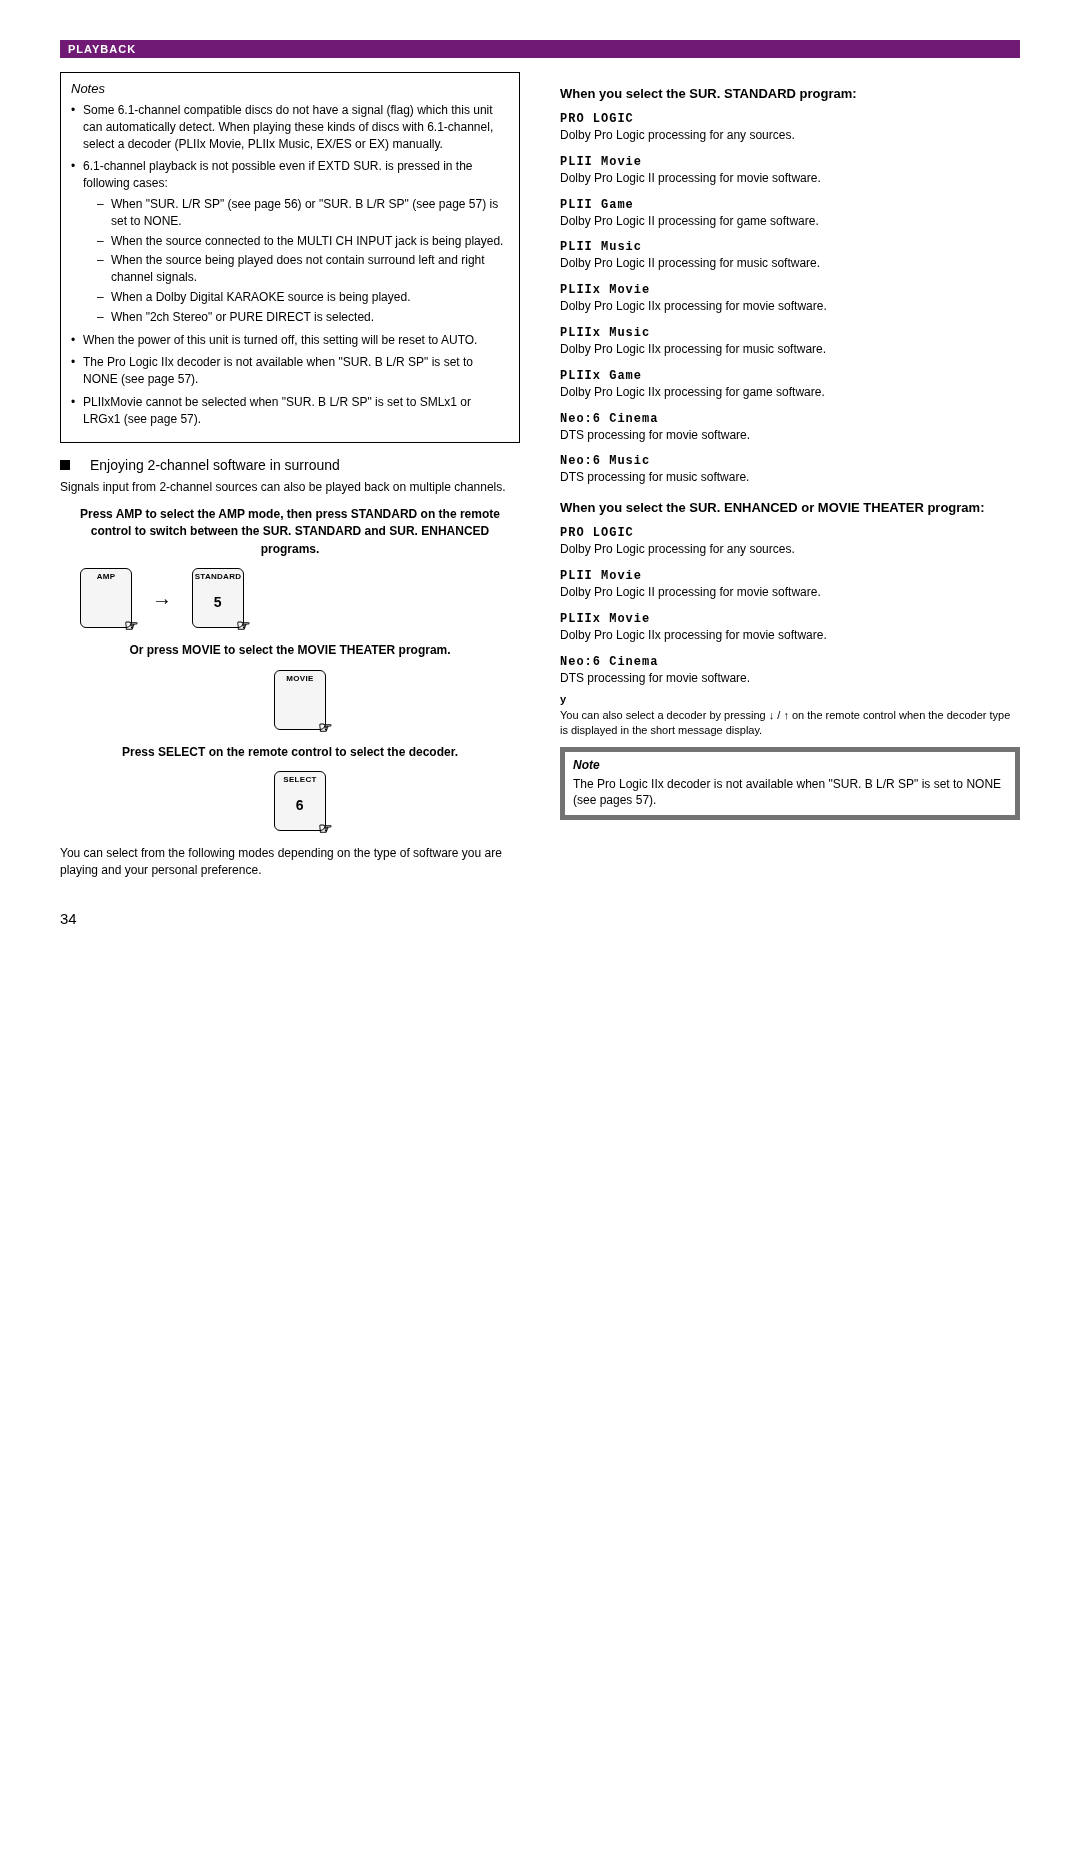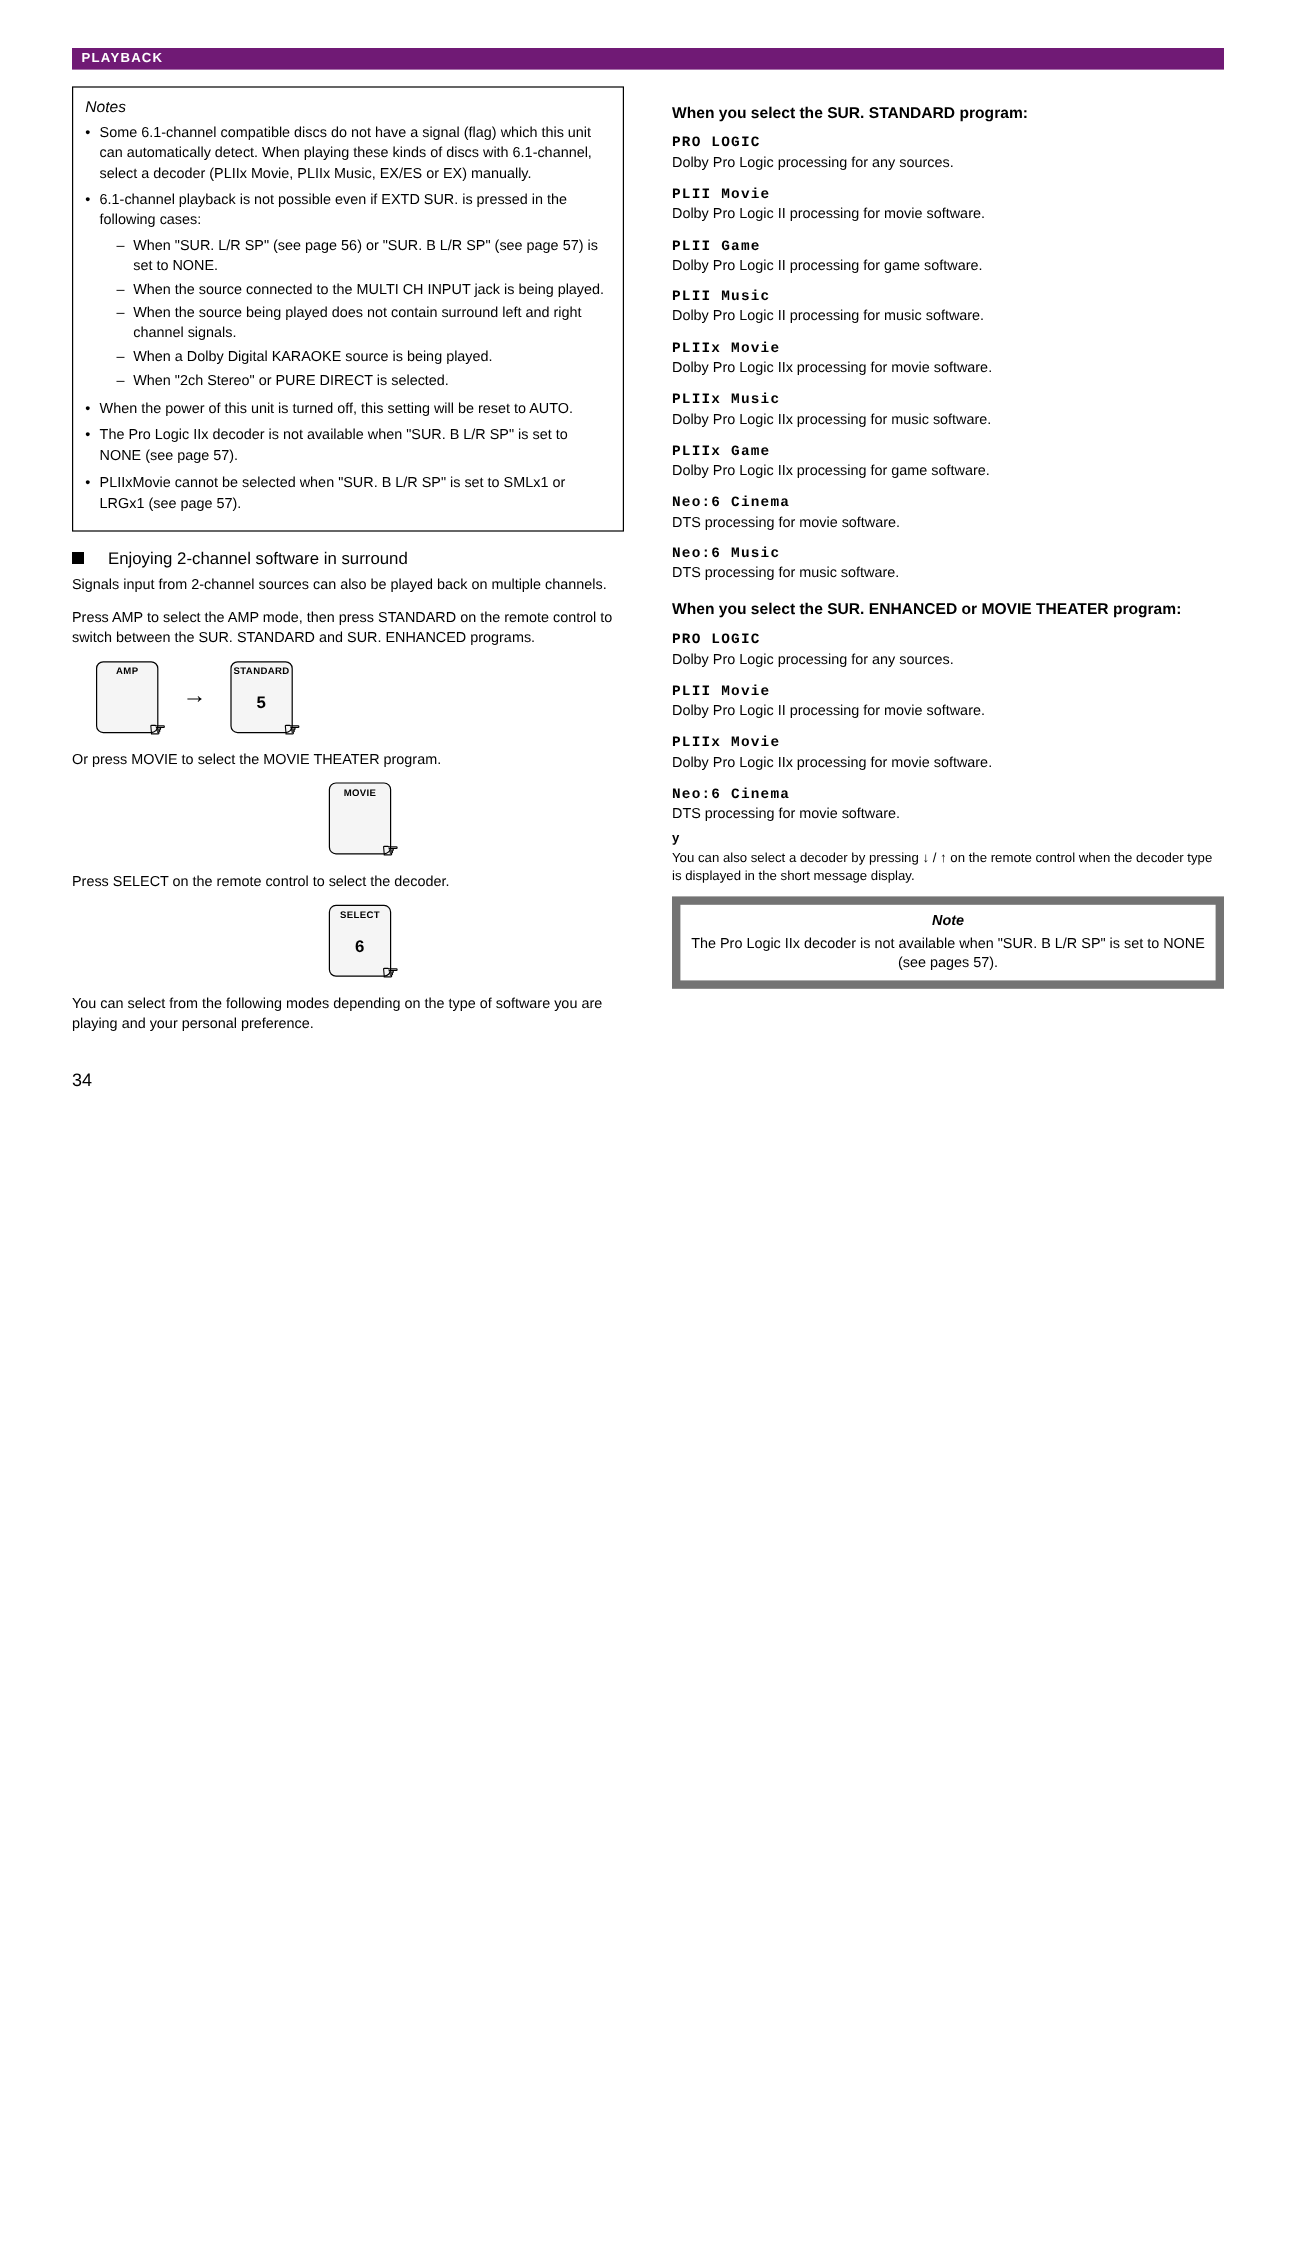--- a/index.html
+++ b/index.html
@@ -107,24 +107,25 @@
       margin-top: 3px;
     }
 
     .body-text {
       font-size: 12px;
       line-height: 1.45;
       margin-bottom: 10px;
     }
 
     .bold-instruction {
-      font-weight: normal;
+      font-weight: bold;
       font-size: 12px;
       line-height: 1.45;
       margin-bottom: 10px;
+      text-align: center;
     }
 
     .button-diagram {
       display: flex;
       align-items: center;
       gap: 20px;
       margin: 10px 0 14px 20px;
     }
 
     .button-icon {
@@ -197,24 +198,23 @@
       letter-spacing: 1px;
     }
 
     .program-desc {
       font-size: 12px;
       margin-bottom: 4px;
       line-height: 1.4;
     }
 
     .note-small-section {
-      border: 7px solid #737373;
+      border: 5px solid #737373;
       padding: 6px 8px;
       margin: 8px 0;
-      text-align: center;
     }
 
     .note-small-section .note-small-title {
       font-style: italic;
       font-weight: bold;
       font-size: 12px;
       margin-bottom: 4px;
     }
 
     .note-small-text {

